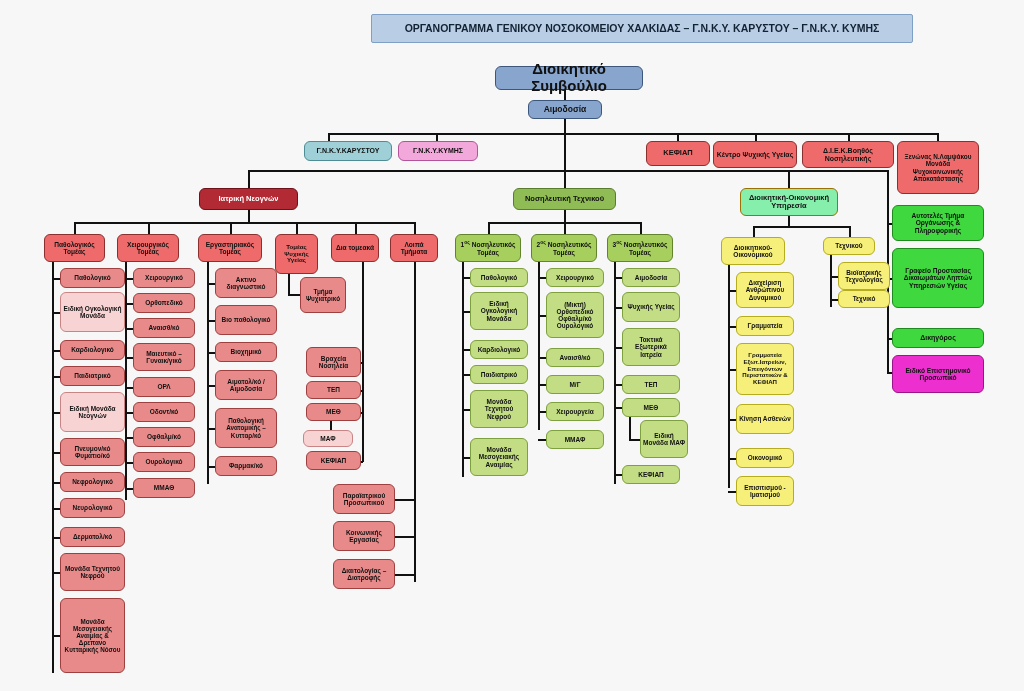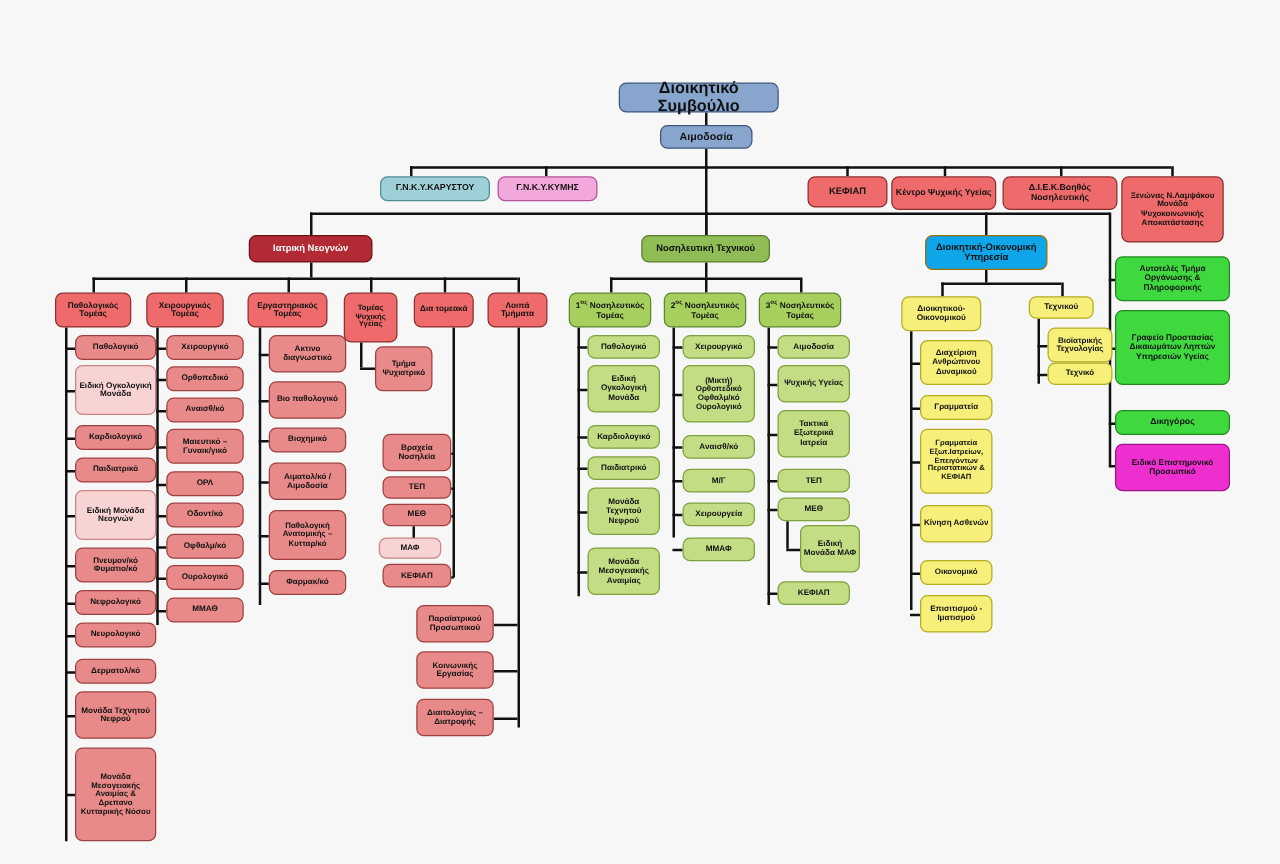--- a/index.html
+++ b/index.html
@@ -35,31 +35,32 @@
   .c-teal{background:#9fd0d8;border-color:#4f8d96;}
   .c-pinkhdr{background:#f2a8da;border-color:#b3539a;}
   .c-red{background:#ef6b6b;border-color:#8c2f2f;}
   .c-darkred{background:#b22a33;border-color:#6e1118;color:#fff;}
   .c-rose{background:#e98a8a;border-color:#9e4040;}
   .c-lightrose{background:#f8d3d3;border-color:#c98585;}
   .c-green{background:#8fbc54;border-color:#5a7c2d;}
   .c-green2{background:#a7cf5e;border-color:#62842f;}
   .c-lgreen{background:#c2dd84;border-color:#7ea03f;}
   .c-brightgreen{background:#3fd93f;border-color:#1f8b1f;}
-  .c-orange{background:#0ea5e9;border-color:#9b7004;}
+  .c-orange{background:#86efac;border-color:#9b7004;}
   .c-yellow{background:#f6ef7a;border-color:#b5ac20;}
   .c-magenta{background:#ee2fd0;border-color:#9c1489;}
 </style>
 </head>
 <body>
 
 <div id="stage">
 
-
-  <div class="box c-blue" style="left:495px;top:66px;width:128px;height:24px;font-size:13px;">Διοικητικό Συμβούλιο</div>
+  <div class="box c-title" style="left:371px;top:14px;width:542px;height:29px;font-size:10.5px;">ΟΡΓΑΝΟΓΡΑΜΜΑ ΓΕΝΙΚΟΥ ΝΟΣΟΚΟΜΕΙΟΥ ΧΑΛΚΙΔΑΣ – Γ.Ν.Κ.Υ. ΚΑΡΥΣΤΟΥ – Γ.Ν.Κ.Υ. ΚΥΜΗΣ</div>
+
+  <div class="box c-blue" style="left:495px;top:66px;width:148px;height:24px;font-size:15px;">Διοικητικό Συμβούλιο</div>
   <div class="ln v" style="left:564px;top:90px;height:10px;"></div>
   <div class="box c-blue" style="left:528px;top:100px;width:74px;height:19px;font-size:8.5px;">Αιμοδοσία</div>
 
   <div class="ln v" style="left:564px;top:119px;height:73px;"></div>
 
   <div class="ln h" style="left:328px;top:133px;width:609px;"></div>
 
   <div class="ln v" style="left:328px;top:133px;height:8px;"></div>
   <div class="ln v" style="left:436px;top:133px;height:8px;"></div>
   <div class="ln v" style="left:677px;top:133px;height:8px;"></div>

